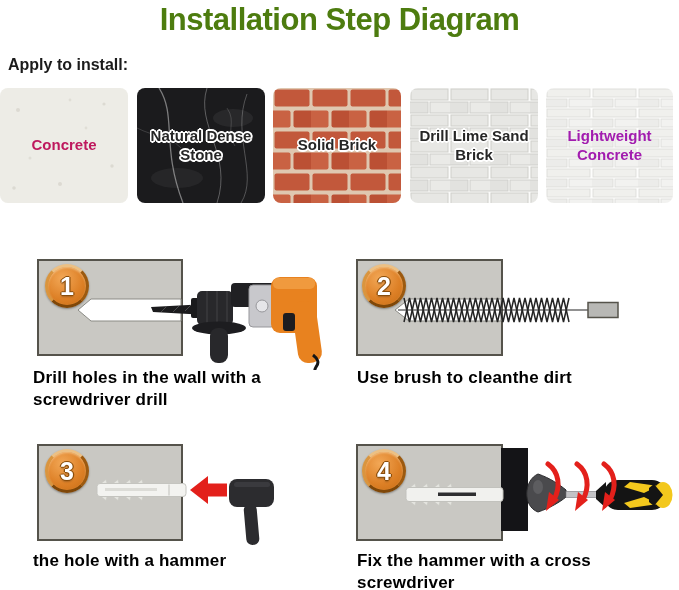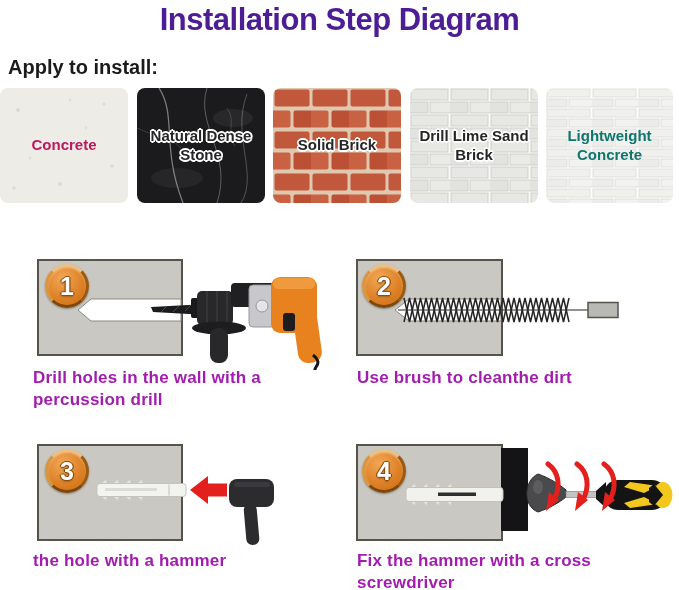--- a/index.html
+++ b/index.html
@@ -2,24 +2,24 @@
 <html><head>
 <meta charset="utf-8">
 <style>
   html,body{margin:0;padding:0;background:#ffffff;}
   #app{
     position:relative;width:679px;height:590px;background:#ffffff;overflow:hidden;
     font-family:"Liberation Sans",sans-serif;
   }
   .page-title{
     position:absolute;left:0;top:2px;width:679px;text-align:center;
-    font-size:31px;font-weight:800;color:#4c1d95;letter-spacing:-0.5px;
+    font-size:31px;font-weight:800;color:#4d7c0f;letter-spacing:-0.5px;
   }
   .apply-label{
-    position:absolute;left:8px;top:56px;font-size:20px;font-weight:700;color:#1b1b1b;
+    position:absolute;left:8px;top:56px;font-size:16px;font-weight:700;color:#1b1b1b;
   }
   .tile{
     position:absolute;top:88px;width:128px;height:115px;border-radius:8px;overflow:hidden;
   }
   .tile svg{position:absolute;left:0;top:0;width:100%;height:100%;}
   .tile-label{
     position:absolute;inset:0;display:flex;align-items:center;justify-content:center;
     text-align:center;padding:0 7px;font-size:15px;font-weight:700;line-height:1.25;color:#be185d;
   }
   .tile-label.outlined{
@@ -36,21 +36,21 @@
     border-top-color:#ecc084;border-left-color:#d9953f;
     border-right-color:#9c5a10;border-bottom-color:#7f4708;
     box-shadow:0 1px 2px rgba(0,0,0,.35), inset 0 1px 2px rgba(255,235,200,.5);
     display:flex;align-items:center;justify-content:center;
   }
   .badge-num{
     font-size:25px;font-weight:800;color:#ffffff;line-height:1;
     text-shadow:0 1.2px 0 #8a4d0a,0 -1.2px 0 #8a4d0a,1.2px 0 0 #8a4d0a,-1.2px 0 0 #8a4d0a,0 2px 2px rgba(0,0,0,.25);
   }
   .step-caption{
-    position:absolute;top:112px;left:0;font-size:17px;font-weight:700;color:#a21caf;
+    position:absolute;top:112px;left:0;font-size:17px;font-weight:700;color:#000000;
     line-height:1.32;letter-spacing:.2px;
   }
   .step-caption span{display:block;}
 </style>
 </head>
 <body>
 
 <div id="app">
 
   <div class="page-title">Installation Step Diagram</div>
@@ -122,21 +122,21 @@
       <defs>
         <pattern id="pat-lightblock" width="46" height="20" patternUnits="userSpaceOnUse">
           <rect width="46" height="20" fill="#fdfdfc"></rect>
           <rect x="1" y="1" width="43" height="8" fill="#f0f0ed" stroke="#dbdbd8" stroke-width=".8"></rect>
           <rect x="-22" y="11" width="43" height="8" fill="#ececea" stroke="#dbdbd8" stroke-width=".8"></rect>
           <rect x="23" y="11" width="43" height="8" fill="#f2f2f0" stroke="#dbdbd8" stroke-width=".8"></rect>
         </pattern>
       </defs>
       <rect width="127" height="115" fill="url(#pat-lightblock)"></rect>
     </svg>
-    <span class="tile-label" style="color:#0f766e">Lightweight Concrete</span>
+    <span class="tile-label" style="color:#a21caf">Lightweight Concrete</span>
   </div>
 
   <div class="step" style="left:33px;top:255px;width:306px;height:165px">
     <svg class="illus" width="306" height="115" viewBox="0 0 306 115">
       <rect x="5" y="5" width="144" height="95" fill="#c9c8c3" stroke="#55534b" stroke-width="2"></rect>
       <path d="M45,55 L58,44 L148,44 L148,66 L58,66 Z" fill="#ffffff" stroke="#8b8b85" stroke-width="1"></path>
       <g>
         <polygon points="118,52 174,49 174,60 120,57" fill="#1b1b1d"></polygon>
         <path d="M128,57 l6,-6 M140,57 l6,-6 M152,56 l6,-6" stroke="#4a4a4c" stroke-width="1" fill="none"></path>
         <rect x="158" y="43" width="9" height="20" rx="2" fill="#1a1a1c"></rect>
@@ -152,21 +152,21 @@
         <ellipse cx="186" cy="73" rx="27" ry="6.5" fill="#1d1d20"></ellipse>
         <rect x="177" y="73" width="18" height="35" rx="8" fill="#28282b"></rect>
         <path d="M280,100 q8,6 3,12 q-4,6 6,9" stroke="#151517" stroke-width="3" fill="none"></path>
       </g>
     </svg>
     <div class="badge" style="left:12px;top:9px">
       <span class="badge-num">1</span>
     </div>
     <div class="step-caption">
       <span>Drill holes in the wall with a</span>
-      <span>percussion drill</span>
+      <span>screwdriver drill</span>
     </div>
   </div>
 
   <div class="step" style="left:352px;top:255px;width:327px;height:165px">
     <svg class="illus" width="327" height="115" viewBox="0 0 327 115">
       <rect x="5" y="5" width="145" height="95" fill="#c9c8c3" stroke="#55534b" stroke-width="2"></rect>
       <path d="M43,55 L57,44 L149,44 L149,66 L57,66 Z" fill="#ffffff" stroke="#8b8b85" stroke-width="1"></path>
       <g stroke="#242424" fill="none">
         <path stroke-width="1.2" d="M46,55 H236"></path>
         <path stroke-width="1.5" d="M52,67 l5.5,-24 5.5,24 5.5,-24 5.5,24 5.5,-24 5.5,24 5.5,-24 5.5,24 5.5,-24 5.5,24 5.5,-24 5.5,24 5.5,-24 5.5,24 5.5,-24 5.5,24 5.5,-24 5.5,24 5.5,-24 5.5,24 5.5,-24 5.5,24 5.5,-24 5.5,24 5.5,-24 5.5,24 5.5,-24 5.5,24 5.5,-24 5.5,24"></path>

